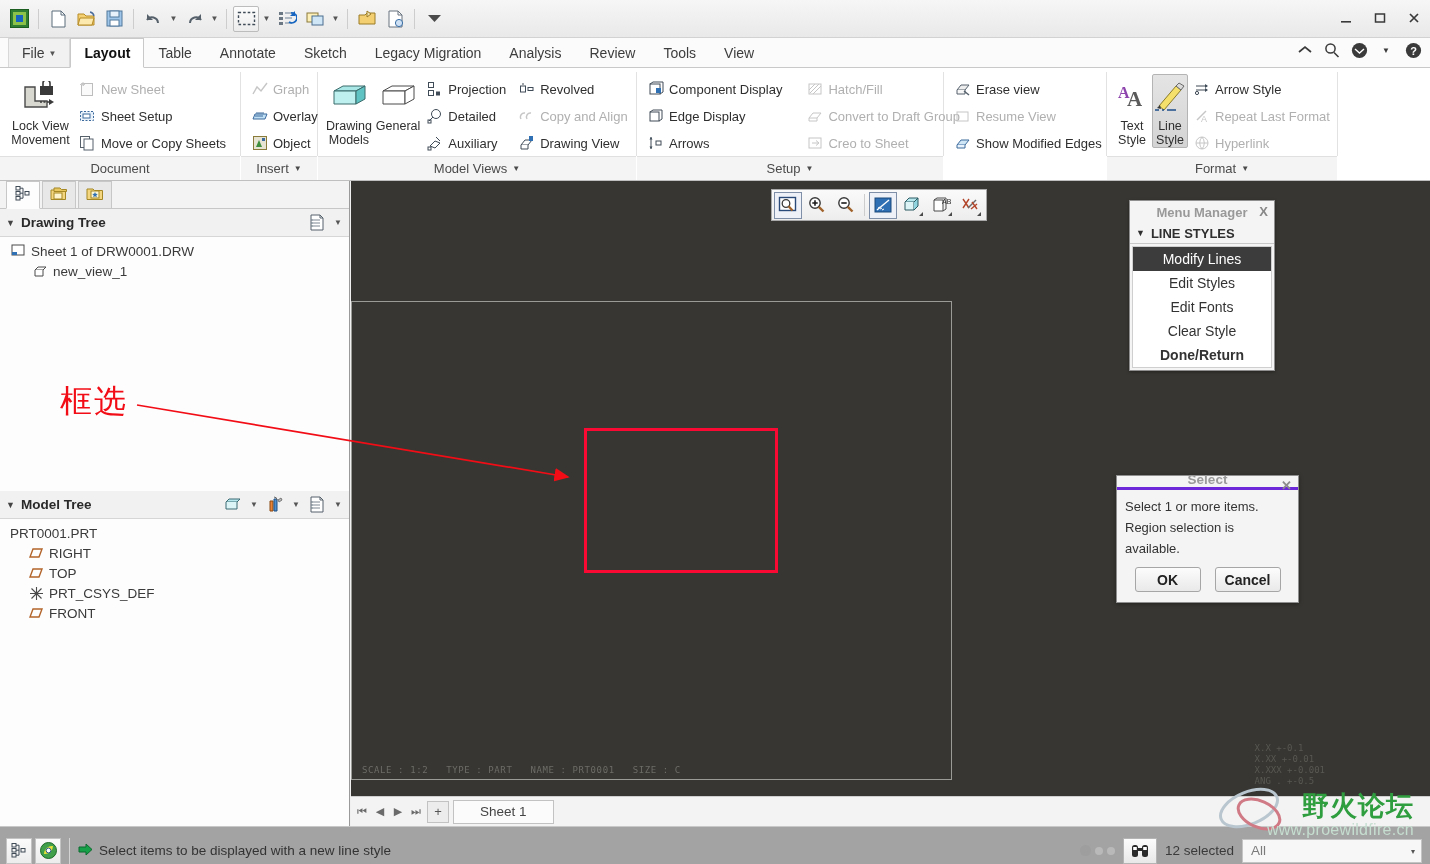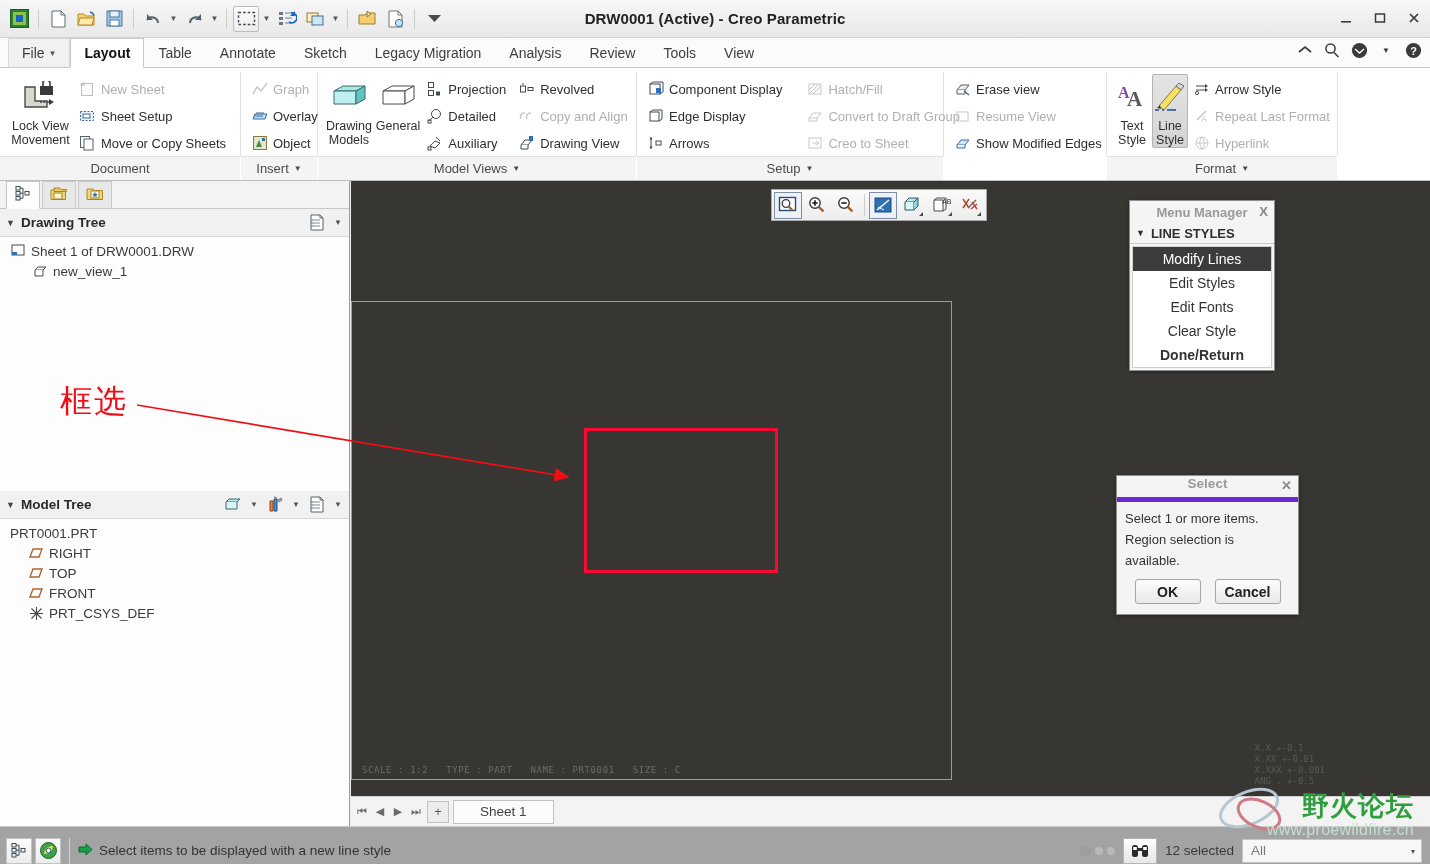--- a/index.html
+++ b/index.html
@@ -159,21 +159,21 @@
   .mm-list { background:#fff; border:1px solid #cfcfcf; margin: 2px; }
   .mm-item { height: 24px; display:flex; align-items:center; justify-content:center; font-size:14px; color:#333; cursor: default; }
   .mm-item.sel { background:#3c3c3c; color:#fff; }
   .mm-item.bold { font-weight: bold; }
 
   
   .seldlg {
     position: absolute; left: 1116px; top: 475px; width: 183px;
     background:#f4f4f4; border:1px solid #8f8f8f; box-shadow: 0 1px 4px rgba(0,0,0,.35);
   }
-  .sd-title { height:26px; display:flex; align-items:flex-start; justify-content:center; position:relative; font-size:13.5px; font-weight:bold; color:#9a9a9a; border-bottom:5px solid #6d28d9; }
+  .sd-title { height:14px; display:flex; align-items:flex-end; justify-content:center; position:relative; font-size:13.5px; font-weight:bold; color:#9a9a9a; border-bottom:3px solid #6d28d9; }
   .sd-title .x { position:absolute; right:6px; top:2px; font-size:13px; color:#8c8c8c; cursor: default; }
   .sd-body { padding: 6px 8px 0 8px; }
   .sd-line { font-size:13px; color:#333; line-height:21px; }
   .sd-btns { display:flex; justify-content:center; gap:14px; padding: 8px 0 10px 0; }
   .sd-btn {
     width: 66px; height: 25px; display:flex; align-items:center; justify-content:center;
     background: linear-gradient(#fcfcfc,#e9e9e9); border:1px solid #a6a6a6; border-radius:3px;
     font-size:14px; font-weight:bold; color:#222; cursor: default;
   }
 
@@ -319,21 +319,20 @@
         </svg>
       </div>
       <div class="qsep"></div>
       <div class="qbtn">
         <svg width="15" height="12" viewBox="0 0 15 12">
           <path d="M1 2 h13 l-6.5 7 z" fill="#4a4a4a"></path>
         </svg>
       </div>
     </div>
 
-    <div class="win-title">DRW0001 (Active) - Creo Parametric</div>
 
     <div class="wincontrols">
       <div class="wc">
         <svg width="14" height="14" viewBox="0 0 14 14">
             <rect x="2" y="10" width="10" height="1.6" fill="#3a3a3a"></rect>
           </svg>
       </div>
       <div class="wc">
         <svg width="14" height="14" viewBox="0 0 14 14">
             <rect x="2.5" y="3" width="9" height="8" fill="none" stroke="#3a3a3a" stroke-width="1.5"></rect>
@@ -886,33 +885,33 @@
       <div class="tnode" style="padding-left:28px;">
         <span class="tic">
           <svg width="15" height="13" viewBox="0 0 15 13">
               <path d="M4 2 h9 l-3 8 h-9 z" fill="none" stroke="#b2642a" stroke-width="1.4"></path>
             </svg>
         </span>
         <span>TOP</span>
       </div>
       <div class="tnode" style="padding-left:28px;">
         <span class="tic">
+          <svg width="15" height="15" viewBox="0 0 15 15">
+            <path d="M7.5 1 v13 M1 7.5 h13 M2.5 2.5 L12.5 12.5 M12.5 2.5 L2.5 12.5" stroke="#4a4a4a" stroke-width="1.1"></path>
+          </svg>
+        </span>
+        <span>PRT_CSYS_DEF</span>
+      </div>
+      <div class="tnode" style="padding-left:28px;">
+        <span class="tic">
           <svg width="15" height="13" viewBox="0 0 15 13">
               <path d="M4 2 h9 l-3 8 h-9 z" fill="none" stroke="#b2642a" stroke-width="1.4"></path>
             </svg>
         </span>
         <span>FRONT</span>
-      </div>
-      <div class="tnode" style="padding-left:28px;">
-        <span class="tic">
-          <svg width="15" height="15" viewBox="0 0 15 15">
-            <path d="M7.5 1 v13 M1 7.5 h13 M2.5 2.5 L12.5 12.5 M12.5 2.5 L2.5 12.5" stroke="#4a4a4a" stroke-width="1.1"></path>
-          </svg>
-        </span>
-        <span>PRT_CSYS_DEF</span>
       </div>
     </div>
   </div>
 
   <div class="canvas">
 
     <div class="gfxbar">
       <div class="gbtn framed">
         <svg width="20" height="20" viewBox="0 0 20 20">
           <rect x="1.5" y="2.5" width="16" height="13" fill="#fff" stroke="#2a4a7a" stroke-width="1.4"></rect>

